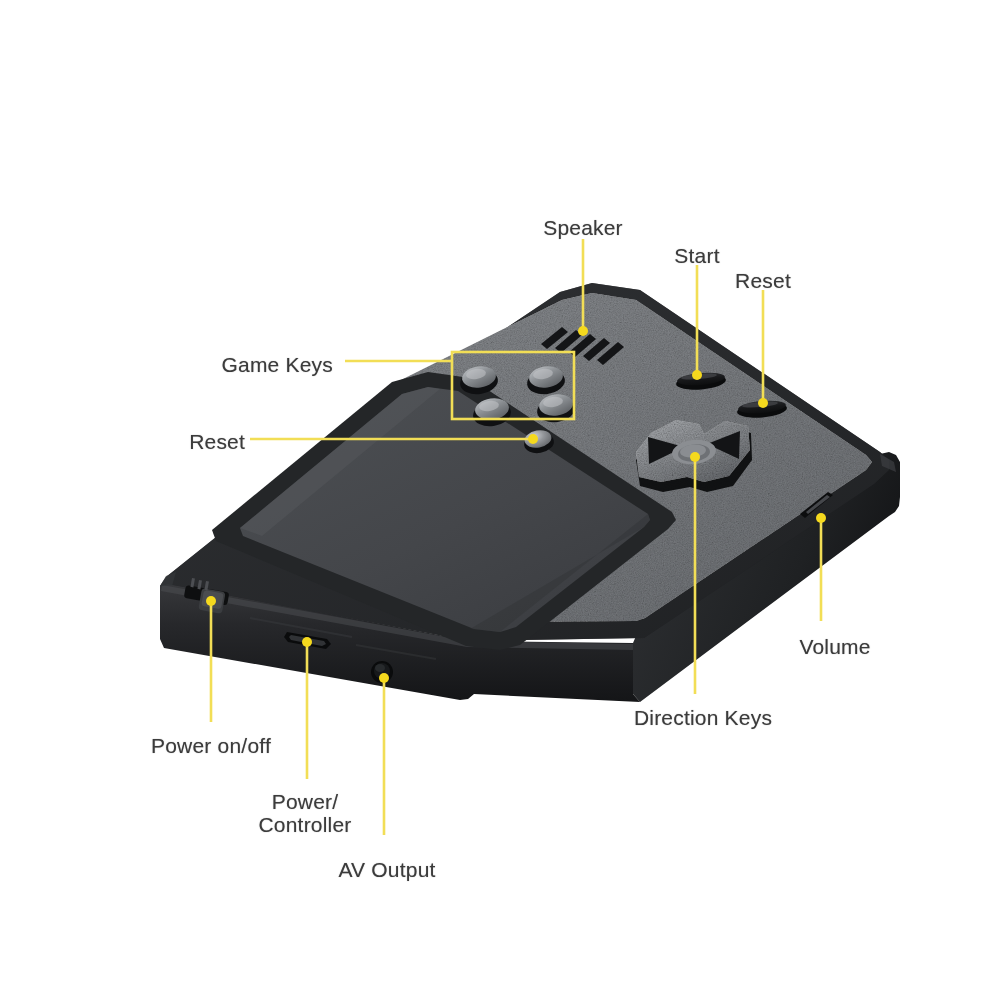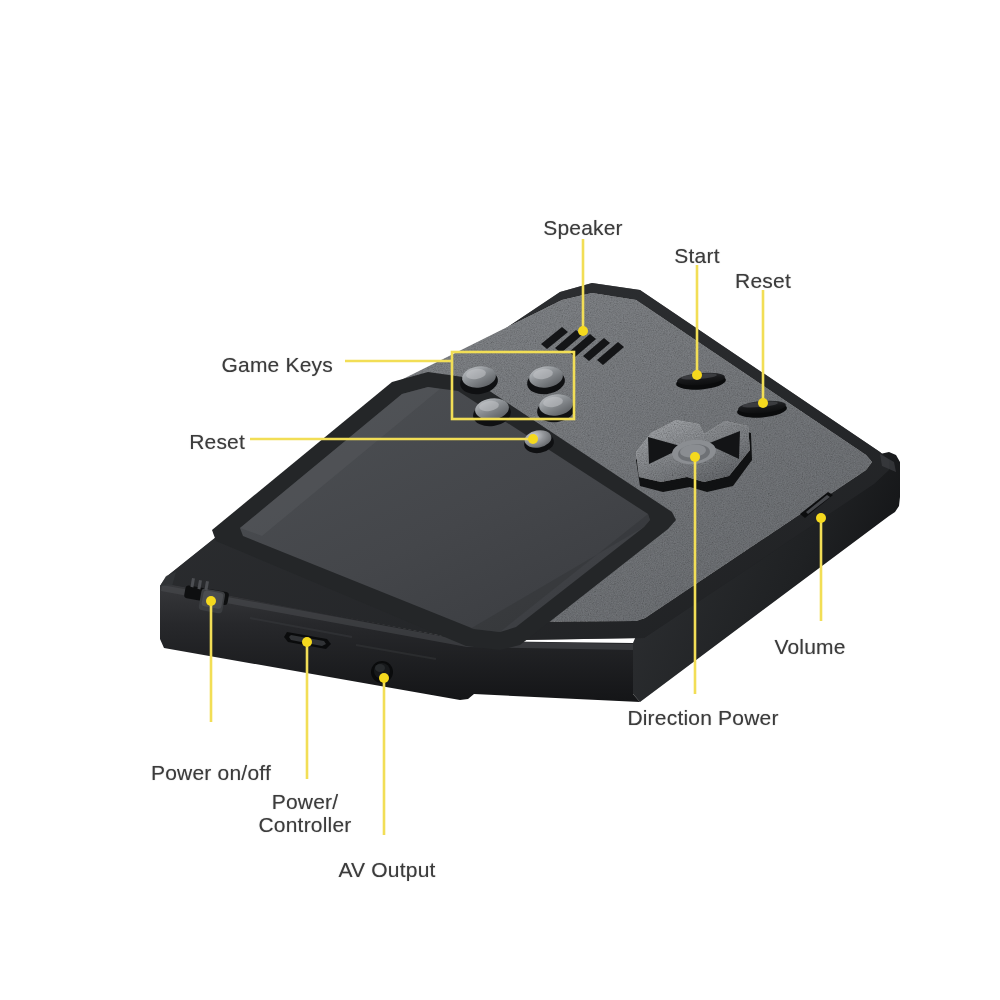--- a/index.html
+++ b/index.html
@@ -349,25 +349,25 @@
     <div class="callout-label r" style="left:168px; top:352px; width:165px;text-align:right;">Game Keys</div>
 
     <div class="callout-label r" style="left:110px; top:429px; width:135px;">Reset</div>
 
     <div class="callout-label c" style="left:503px; top:215px; width:160px;">Speaker</div>
 
     <div class="callout-label c" style="left:627px; top:243px; width:140px;">Start</div>
 
     <div class="callout-label c" style="left:693px; top:268px; width:140px;">Reset</div>
 
-    <div class="callout-label c" style="left:730px; top:634px; width:160px;">Volume</div>
-
-    <div class="callout-label c" style="left:593px; top:705px; width:220px;">Direction Power</div>
-
-    <div class="callout-label c" style="left:111px; top:733px; width:200px;margin-top:27px;">Power on/off</div>
+    <div class="callout-label c" style="left:755px; top:634px; width:160px;">Volume</div>
+
+    <div class="callout-label c" style="left:593px; top:705px; width:220px;">Direction Keys</div>
+
+    <div class="callout-label c" style="left:111px; top:733px; width:200px;">Power on/off</div>
 
     <div>
       <div class="callout-label c" style="left:225px; top:789px; width:160px;">Power/</div>
       <div class="callout-label c" style="left:225px; top:812px; width:160px;">Controller</div>
     </div>
 
     <div class="callout-label c" style="left:297px; top:857px; width:180px;">AV Output</div>
   </div>
 
 </div>

